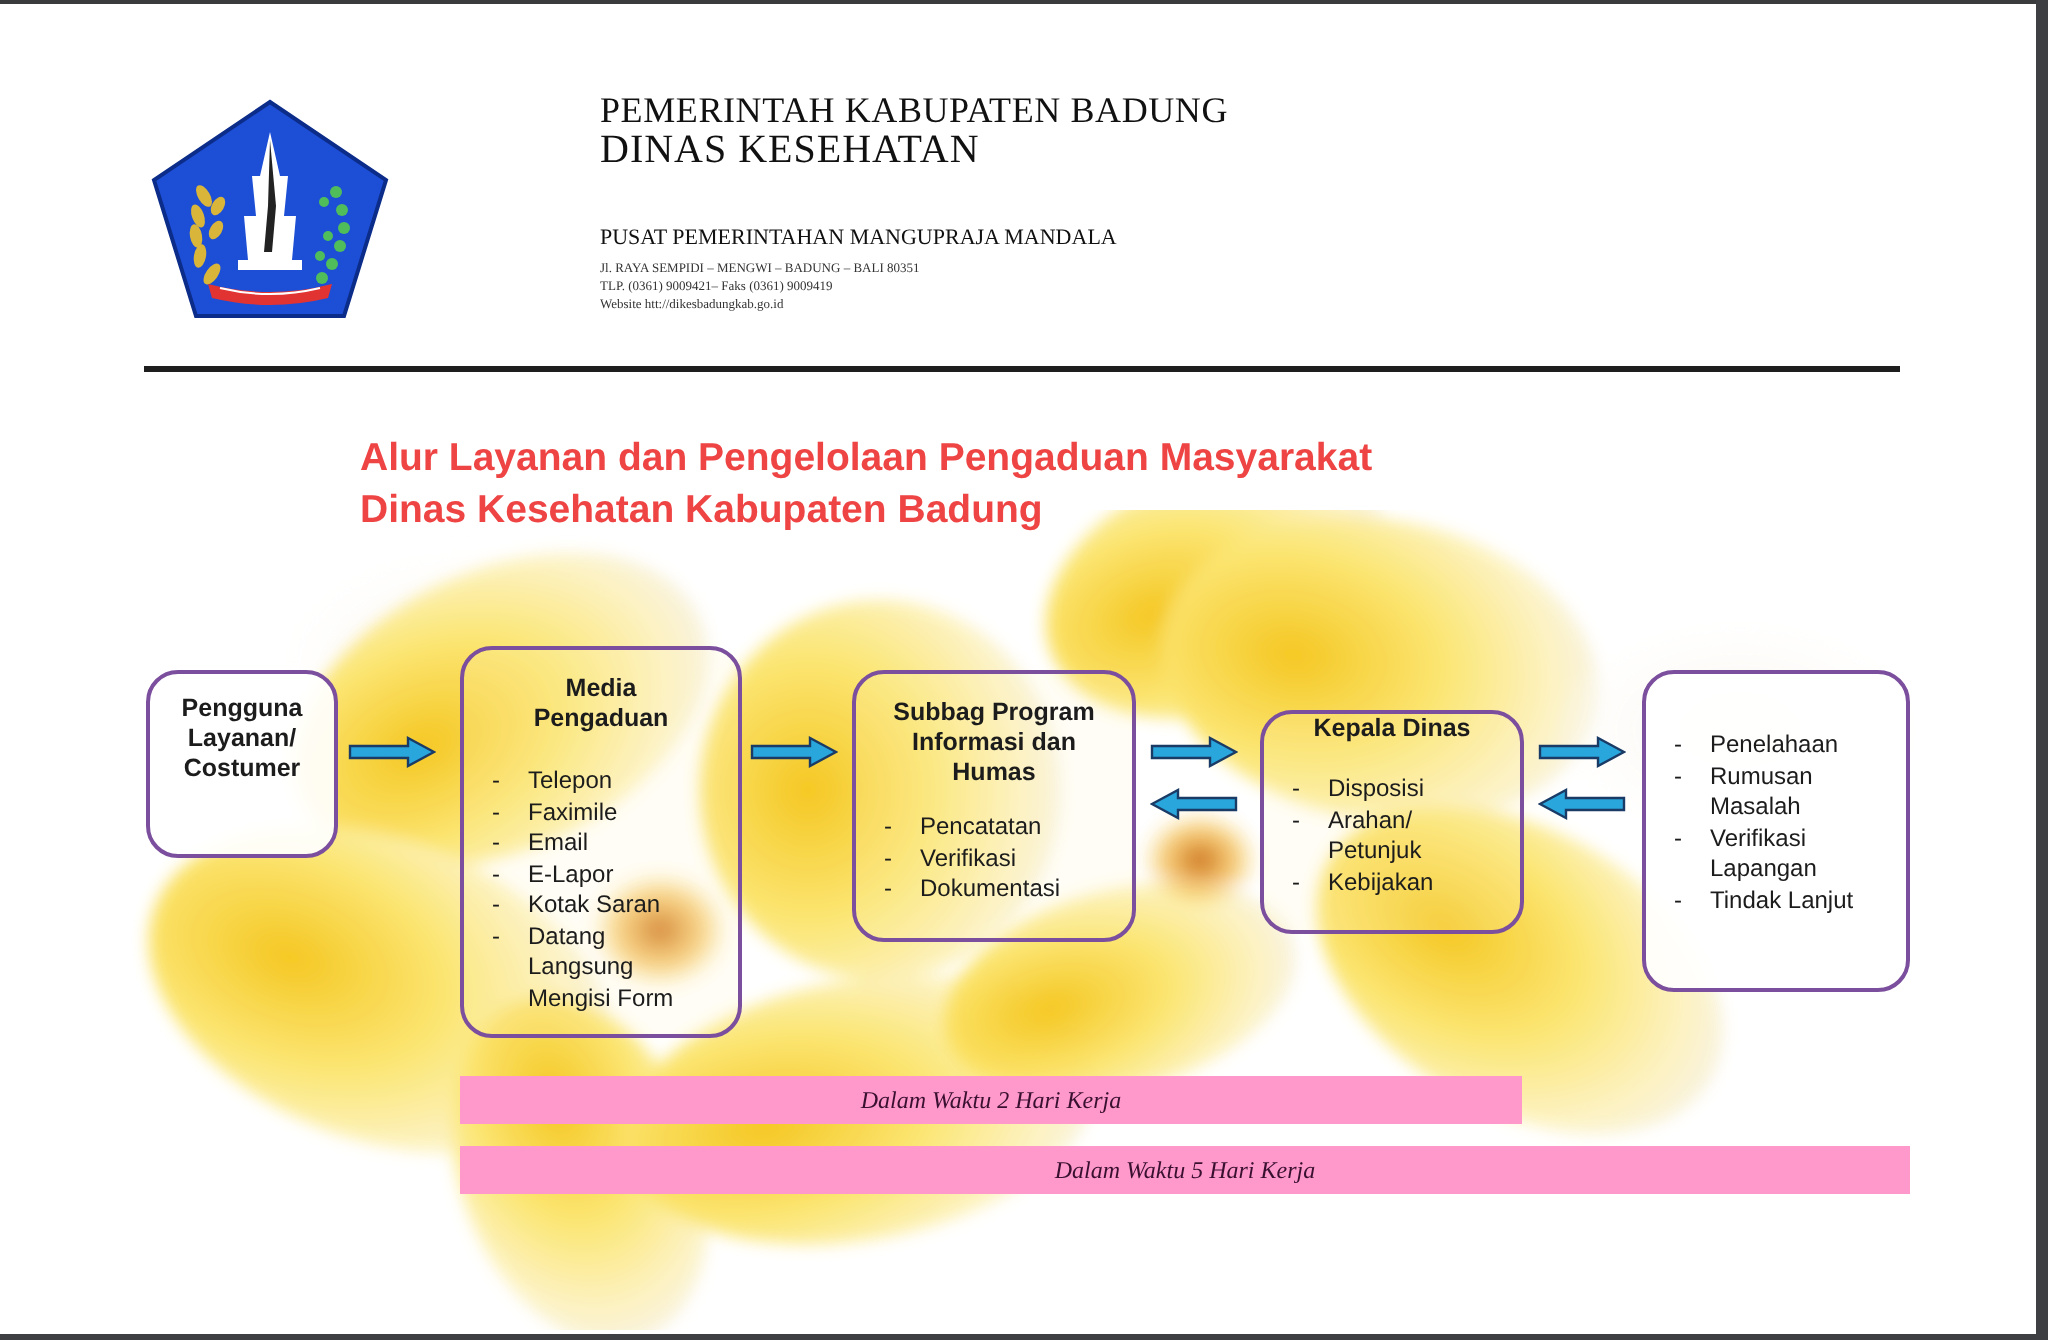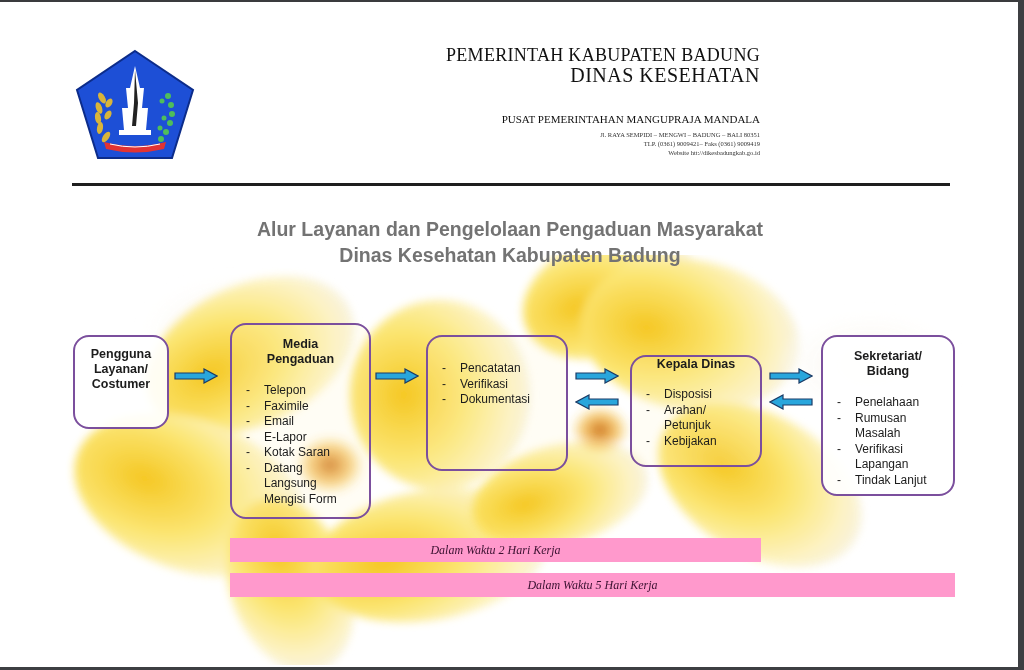--- a/index.html
+++ b/index.html
@@ -7,32 +7,32 @@
     width: 1024px; height: 670px; overflow: hidden;
     background: #ffffff; position: relative;
     font-family: "Liberation Sans", sans-serif;
   }
   .frame-top { position: absolute; left: 0; top: 0; width: 1024px; height: 2px; background: #3a3b3d; }
   .frame-right { position: absolute; right: 0; top: 0; width: 6px; height: 670px; background: #3d3f42; }
   .frame-bottom { position: absolute; left: 0; bottom: 0; width: 1024px; height: 3px; background: #3d3f42; }
 
   
   .logo { position: absolute; left: 74px; top: 48px; width: 122px; height: 112px; }
-  .lh { position: absolute; left: 300px; width: 460px; text-align: right; color: #111; font-family: "Liberation Serif", serif; }
+  .lh { position: absolute; left: 300px; width: 460px; text-align: left; color: #111; font-family: "Liberation Serif", serif; }
   .lh-gov { top: 45px; font-size: 18px; letter-spacing: 0.3px; }
   .lh-dinas { top: 64px; font-size: 20px; letter-spacing: 0.5px; }
   .lh-pusat { top: 113px; font-size: 11px; }
   .lh-small { font-size: 6.5px; color: #333; }
   .lh-addr { top: 131px; }
   .lh-tlp { top: 140px; }
   .lh-web { top: 149px; }
   .hr { position: absolute; left: 72px; top: 183px; width: 878px; height: 3px; background: #1e1e1e; }
 
   
-  .title { position: absolute; left: 180px; width: 660px; text-align: center; font-weight: bold; color: #737373; font-size: 19.5px; }
+  .title { position: absolute; left: 180px; width: 660px; text-align: left; font-weight: bold; color: #ef4444; font-size: 19.5px; }
   .title-1 { top: 218px; }
   .title-2 { top: 244px; }
 
   
   .flowers { position: absolute; left: 0; top: 255px; width: 1024px; height: 410px; pointer-events: none; }
 
   
   .box {
     position: absolute; border: 2px solid #7b4f9d; border-radius: 16px;
     box-sizing: border-box; color: #1c1c1c; font-size: 12px;
@@ -178,44 +178,45 @@
     <li><span class="dash">-</span><span>Email</span></li>
     <li><span class="dash">-</span><span>E-Lapor</span></li>
     <li><span class="dash">-</span><span>Kotak Saran</span></li>
     <li><span class="dash">-</span><span>Datang</span></li>
     <li><span>Langsung</span></li>
     <li><span>Mengisi Form</span></li>
   </ul>
 </div>
 
 <div class="box box-tint" id="box-subbag">
+  <div class="box-title">
+    <div>Subbag Program</div>
+    <div>Informasi dan</div>
+    <div>Humas</div>
+  </div>
   <ul>
     <li><span class="dash">-</span><span>Pencatatan</span></li>
     <li><span class="dash">-</span><span>Verifikasi</span></li>
     <li><span class="dash">-</span><span>Dokumentasi</span></li>
   </ul>
 </div>
 
 <div class="box box-tint" id="box-kepala">
   <div class="box-title">
     <div>Kepala Dinas</div>
   </div>
   <ul>
     <li><span class="dash">-</span><span>Disposisi</span></li>
     <li><span class="dash">-</span><span>Arahan/</span></li>
     <li><span>Petunjuk</span></li>
     <li><span class="dash">-</span><span>Kebijakan</span></li>
   </ul>
 </div>
 
 <div class="box box-white" id="box-sekre">
-  <div class="box-title">
-    <div>Sekretariat/</div>
-    <div>Bidang</div>
-  </div>
   <ul>
     <li><span class="dash">-</span><span>Penelahaan</span></li>
     <li><span class="dash">-</span><span>Rumusan</span></li>
     <li><span>Masalah</span></li>
     <li><span class="dash">-</span><span>Verifikasi</span></li>
     <li><span>Lapangan</span></li>
     <li><span class="dash">-</span><span>Tindak Lanjut</span></li>
   </ul>
 </div>
 

